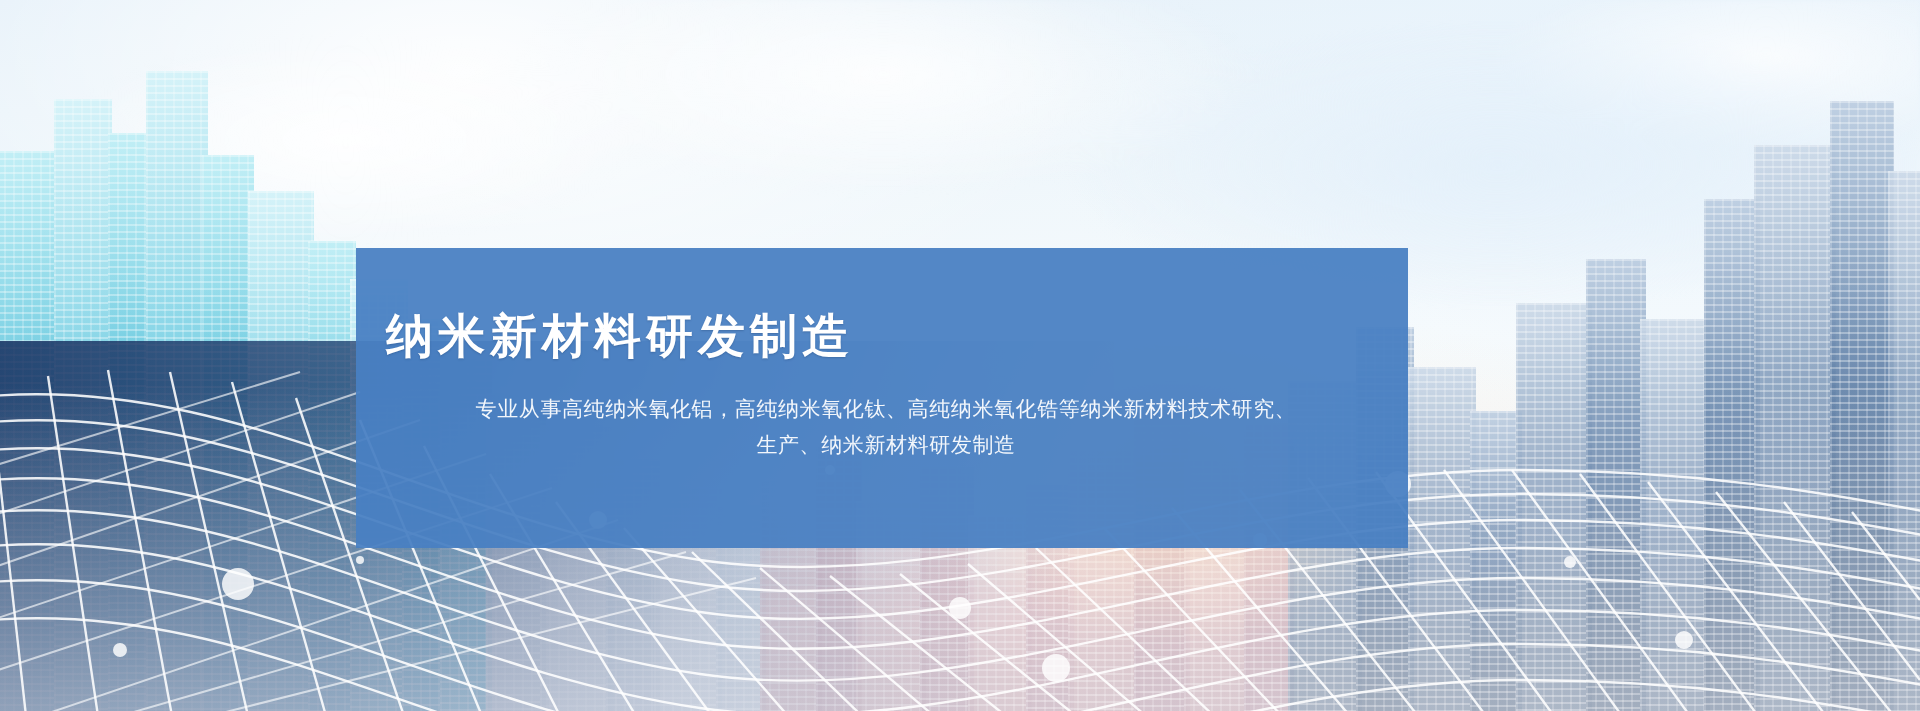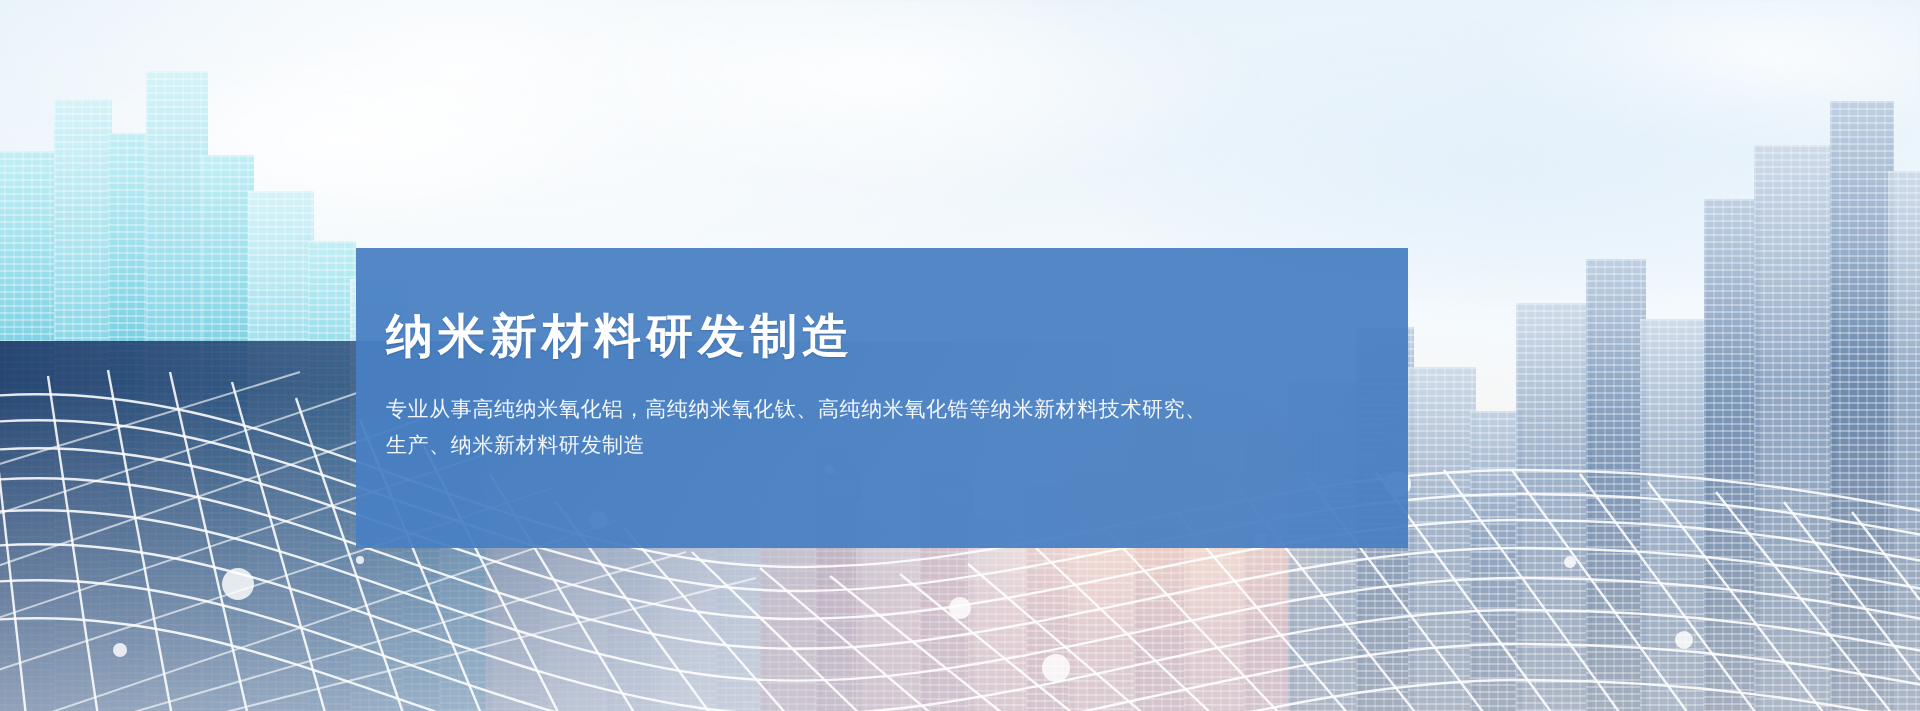--- a/index.html
+++ b/index.html
@@ -82,21 +82,21 @@
     position:absolute;left:386px;top:281px;
     color:#ffffff;font-weight:bold;font-size:47px;letter-spacing:5px;
     line-height:1;white-space:nowrap;
     text-shadow:0 1px 2px rgba(20,50,95,.28);
   }
   .subtitle{
     position:absolute;left:386px;top:391px;width:1000px;
     color:#f2f6fb;font-size:21px;line-height:36px;letter-spacing:.6px;
     font-weight:normal;
   }
-  .subtitle .ln{display:block;white-space:nowrap;}
+  .subtitle .ln{display:block;white-space:nowrap;text-align:center;}
 </style>
 </head>
 <body>
 
 <div id="stage">
 
   <div class="sky"></div>
   <div class="cloudbank"></div>
 
   <div class="city">

